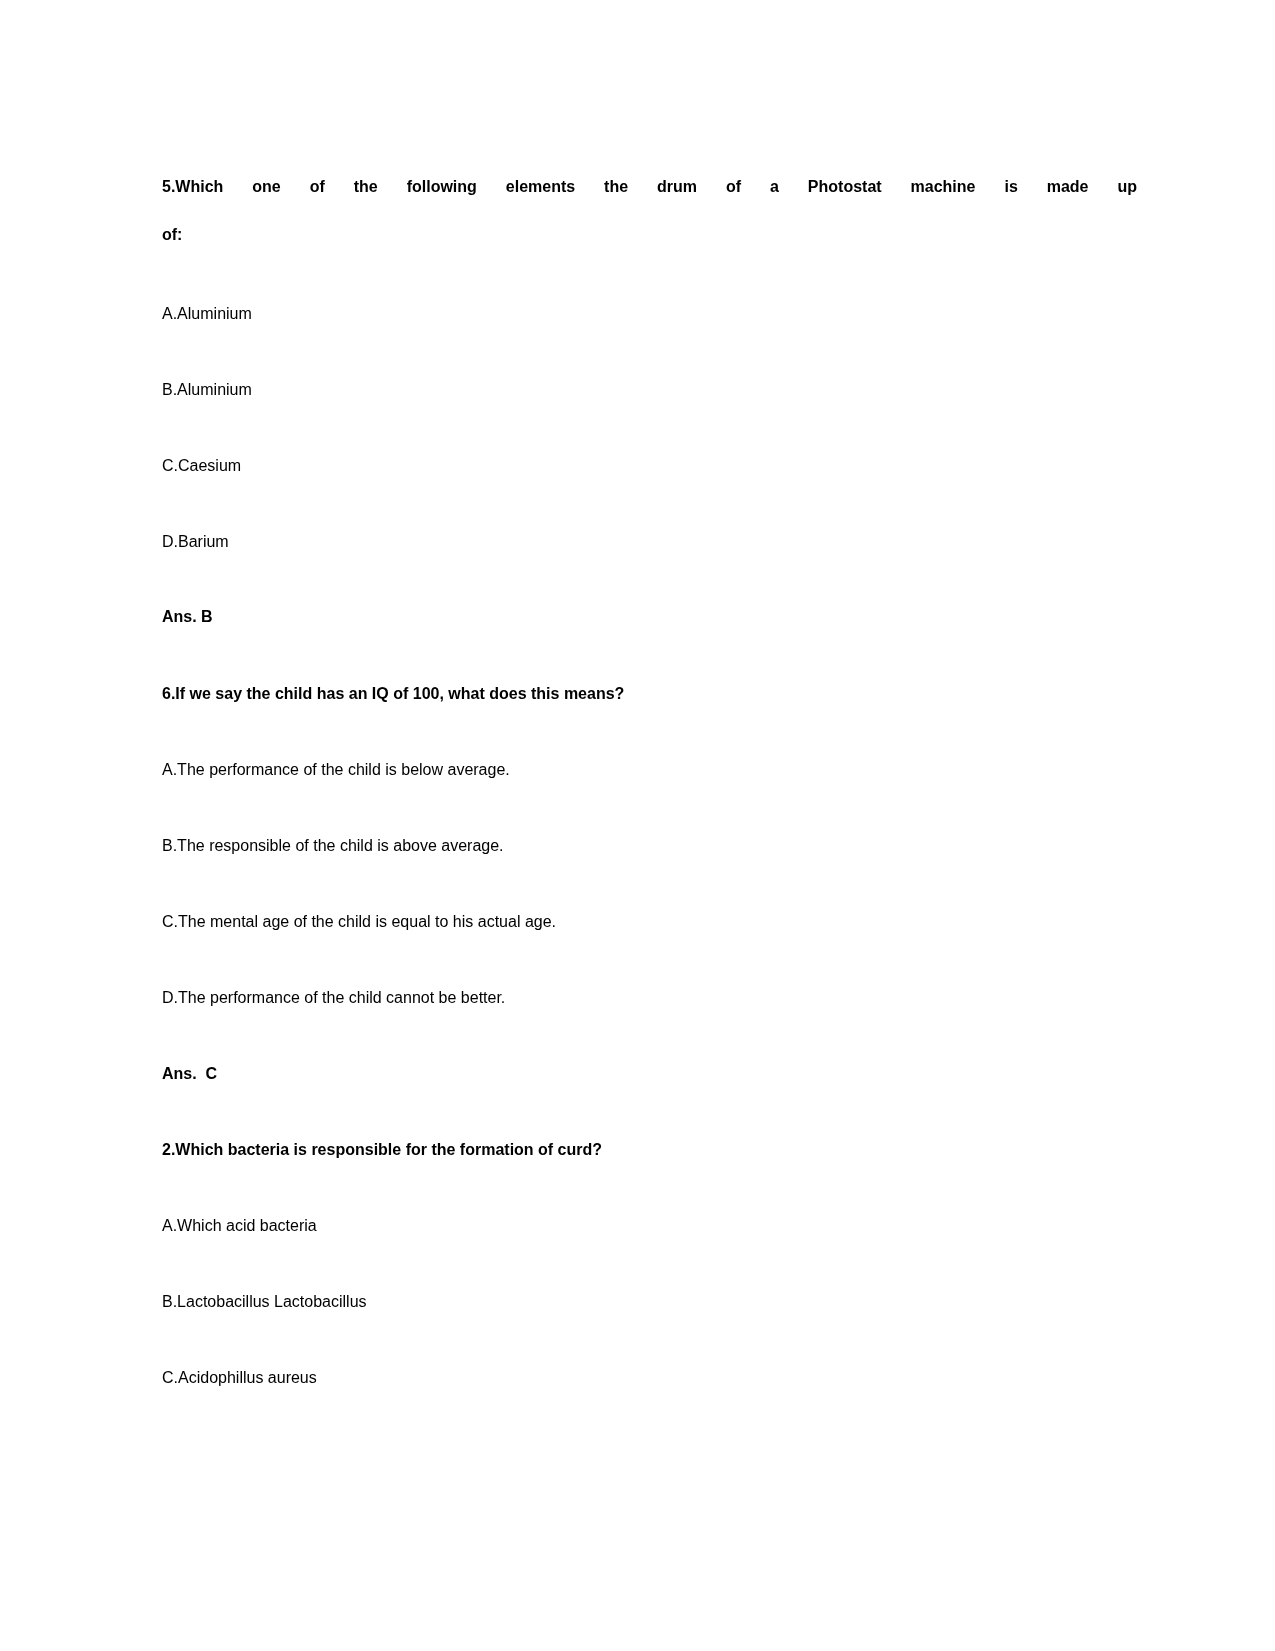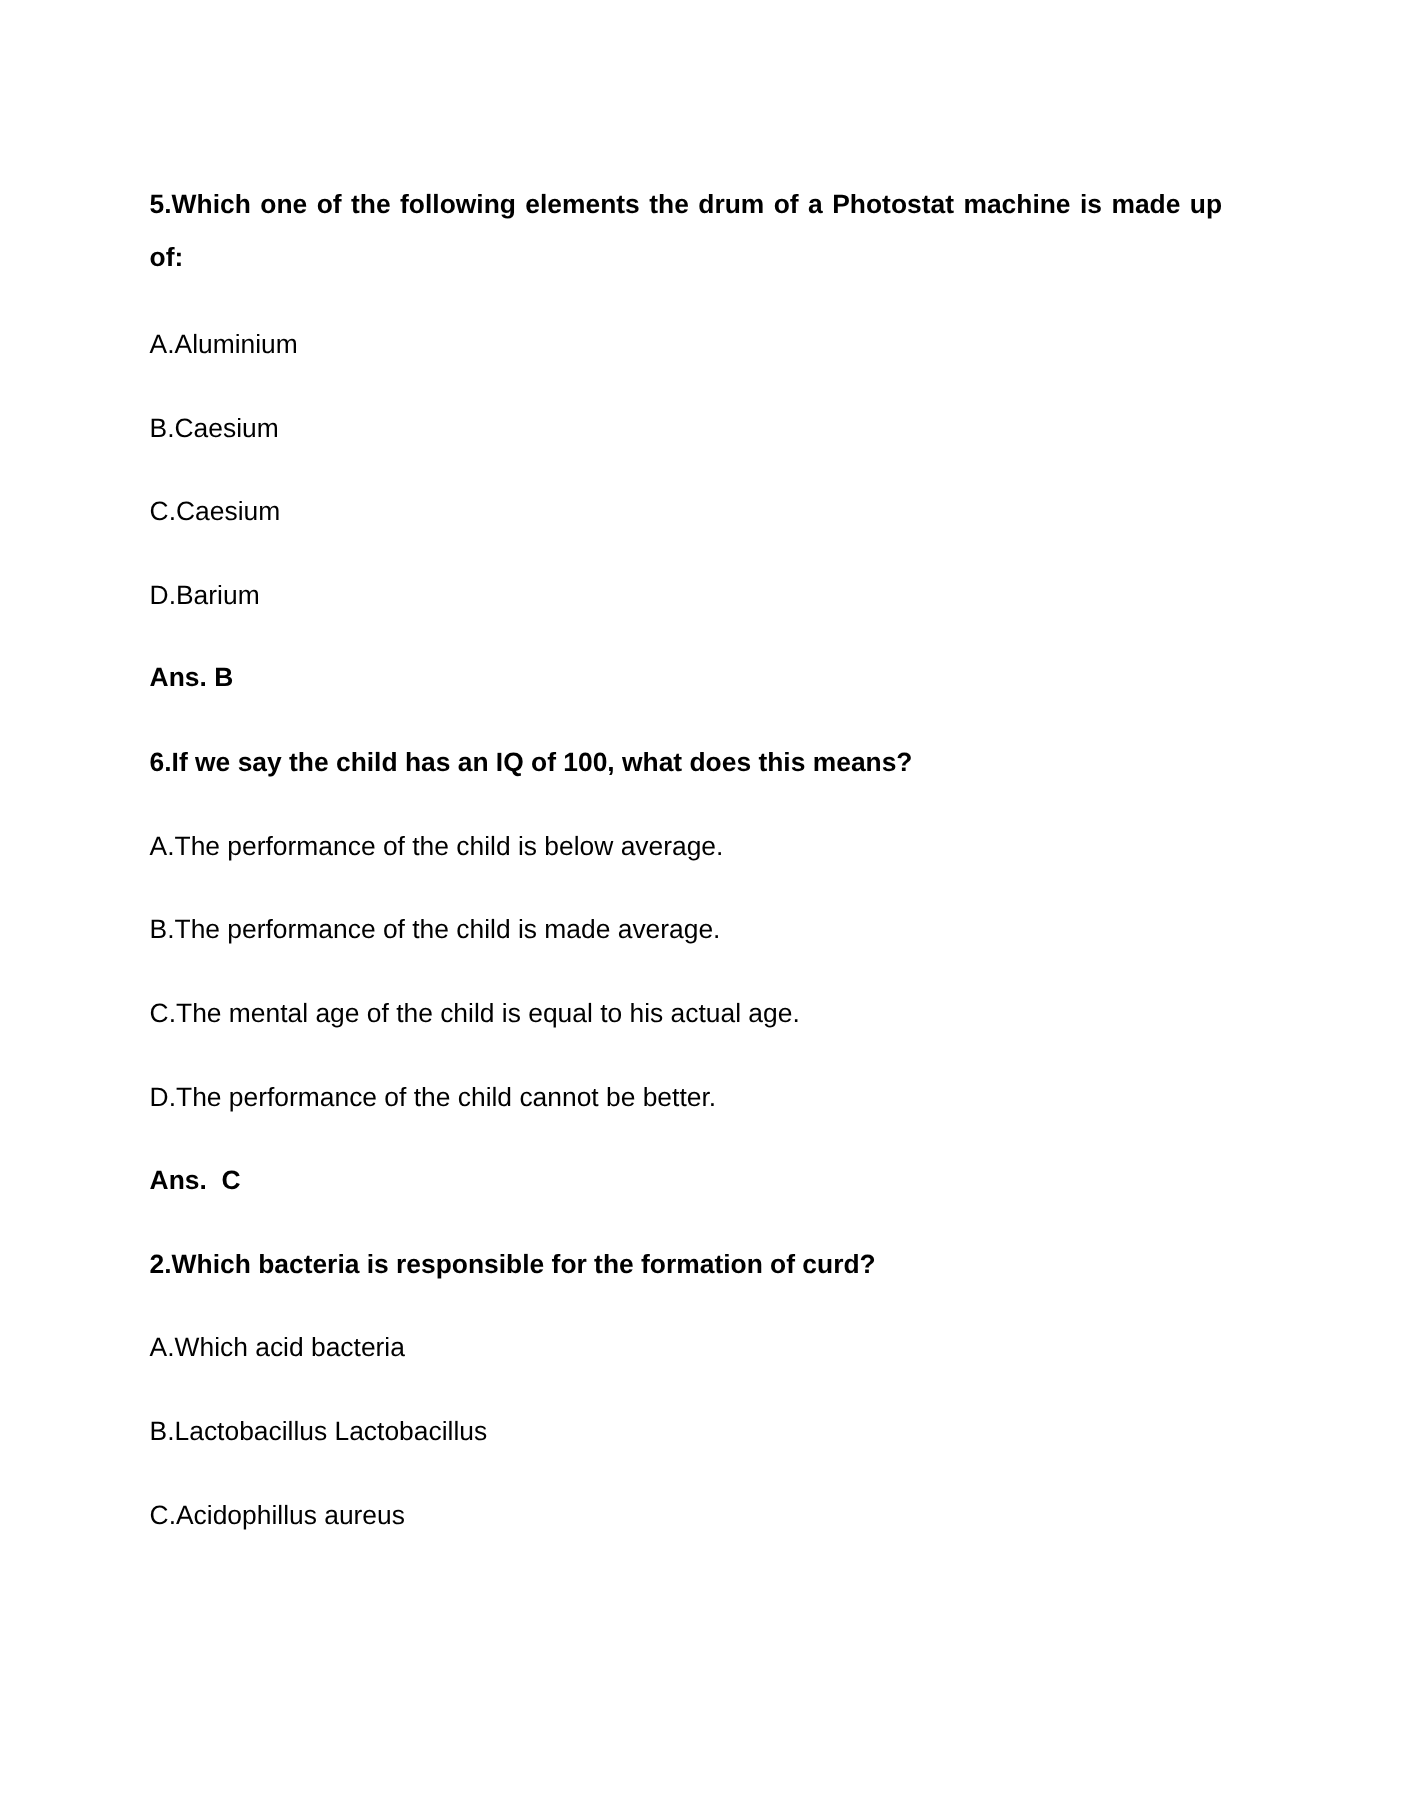--- a/index.html
+++ b/index.html
@@ -1,36 +1,36 @@
 <!DOCTYPE html>
 <html><head>
 <meta charset="utf-8">
 <style>
   html, body { margin:0; padding:0; background:#ffffff; }
   body { width:1275px; height:1651px; position:relative; overflow:hidden;
          font-family:"Liberation Sans", sans-serif; color:#000; }
-  .line { position:absolute; left:136px; font-size:24px; white-space:nowrap; line-height:26px; }
+  .line { position:absolute; left:162px; font-size:16px; white-space:nowrap; line-height:26px; }
   .q { font-weight:bold; }
   .justify { width:975px; text-align:justify; text-align-last:justify; white-space:normal; }
 </style>
 </head>
 <body>
 
 <div>
   <div class="line q justify" style="top:174px">5.Which one of the following elements the drum of a Photostat machine is made up</div>
   <div class="line q" style="top:222px">of:</div>
   <div class="line" style="top:301px">A.Aluminium</div>
-  <div class="line" style="top:377px">B.Caesium</div>
+  <div class="line" style="top:377px">B.Aluminium</div>
   <div class="line" style="top:453px">C.Caesium</div>
   <div class="line" style="top:529px">D.Barium</div>
   <div class="line q" style="top:604px">Ans. B</div>
 
   <div class="line q" style="top:681px">6.If we say the child has an IQ of 100, what does this means?</div>
   <div class="line" style="top:757px">A.The performance of the child is below average.</div>
-  <div class="line" style="top:833px">B.The performance of the child is made average.</div>
+  <div class="line" style="top:833px">B.The responsible of the child is above average.</div>
   <div class="line" style="top:909px">C.The mental age of the child is equal to his actual age.</div>
   <div class="line" style="top:985px">D.The performance of the child cannot be better.</div>
   <div class="line q" style="top:1061px; white-space:pre">Ans.  C</div>
 
   <div class="line q" style="top:1137px">2.Which bacteria is responsible for the formation of curd?</div>
   <div class="line" style="top:1213px">A.Which acid bacteria</div>
   <div class="line" style="top:1289px">B.Lactobacillus Lactobacillus</div>
   <div class="line" style="top:1365px">C.Acidophillus aureus</div>
 </div>
 

